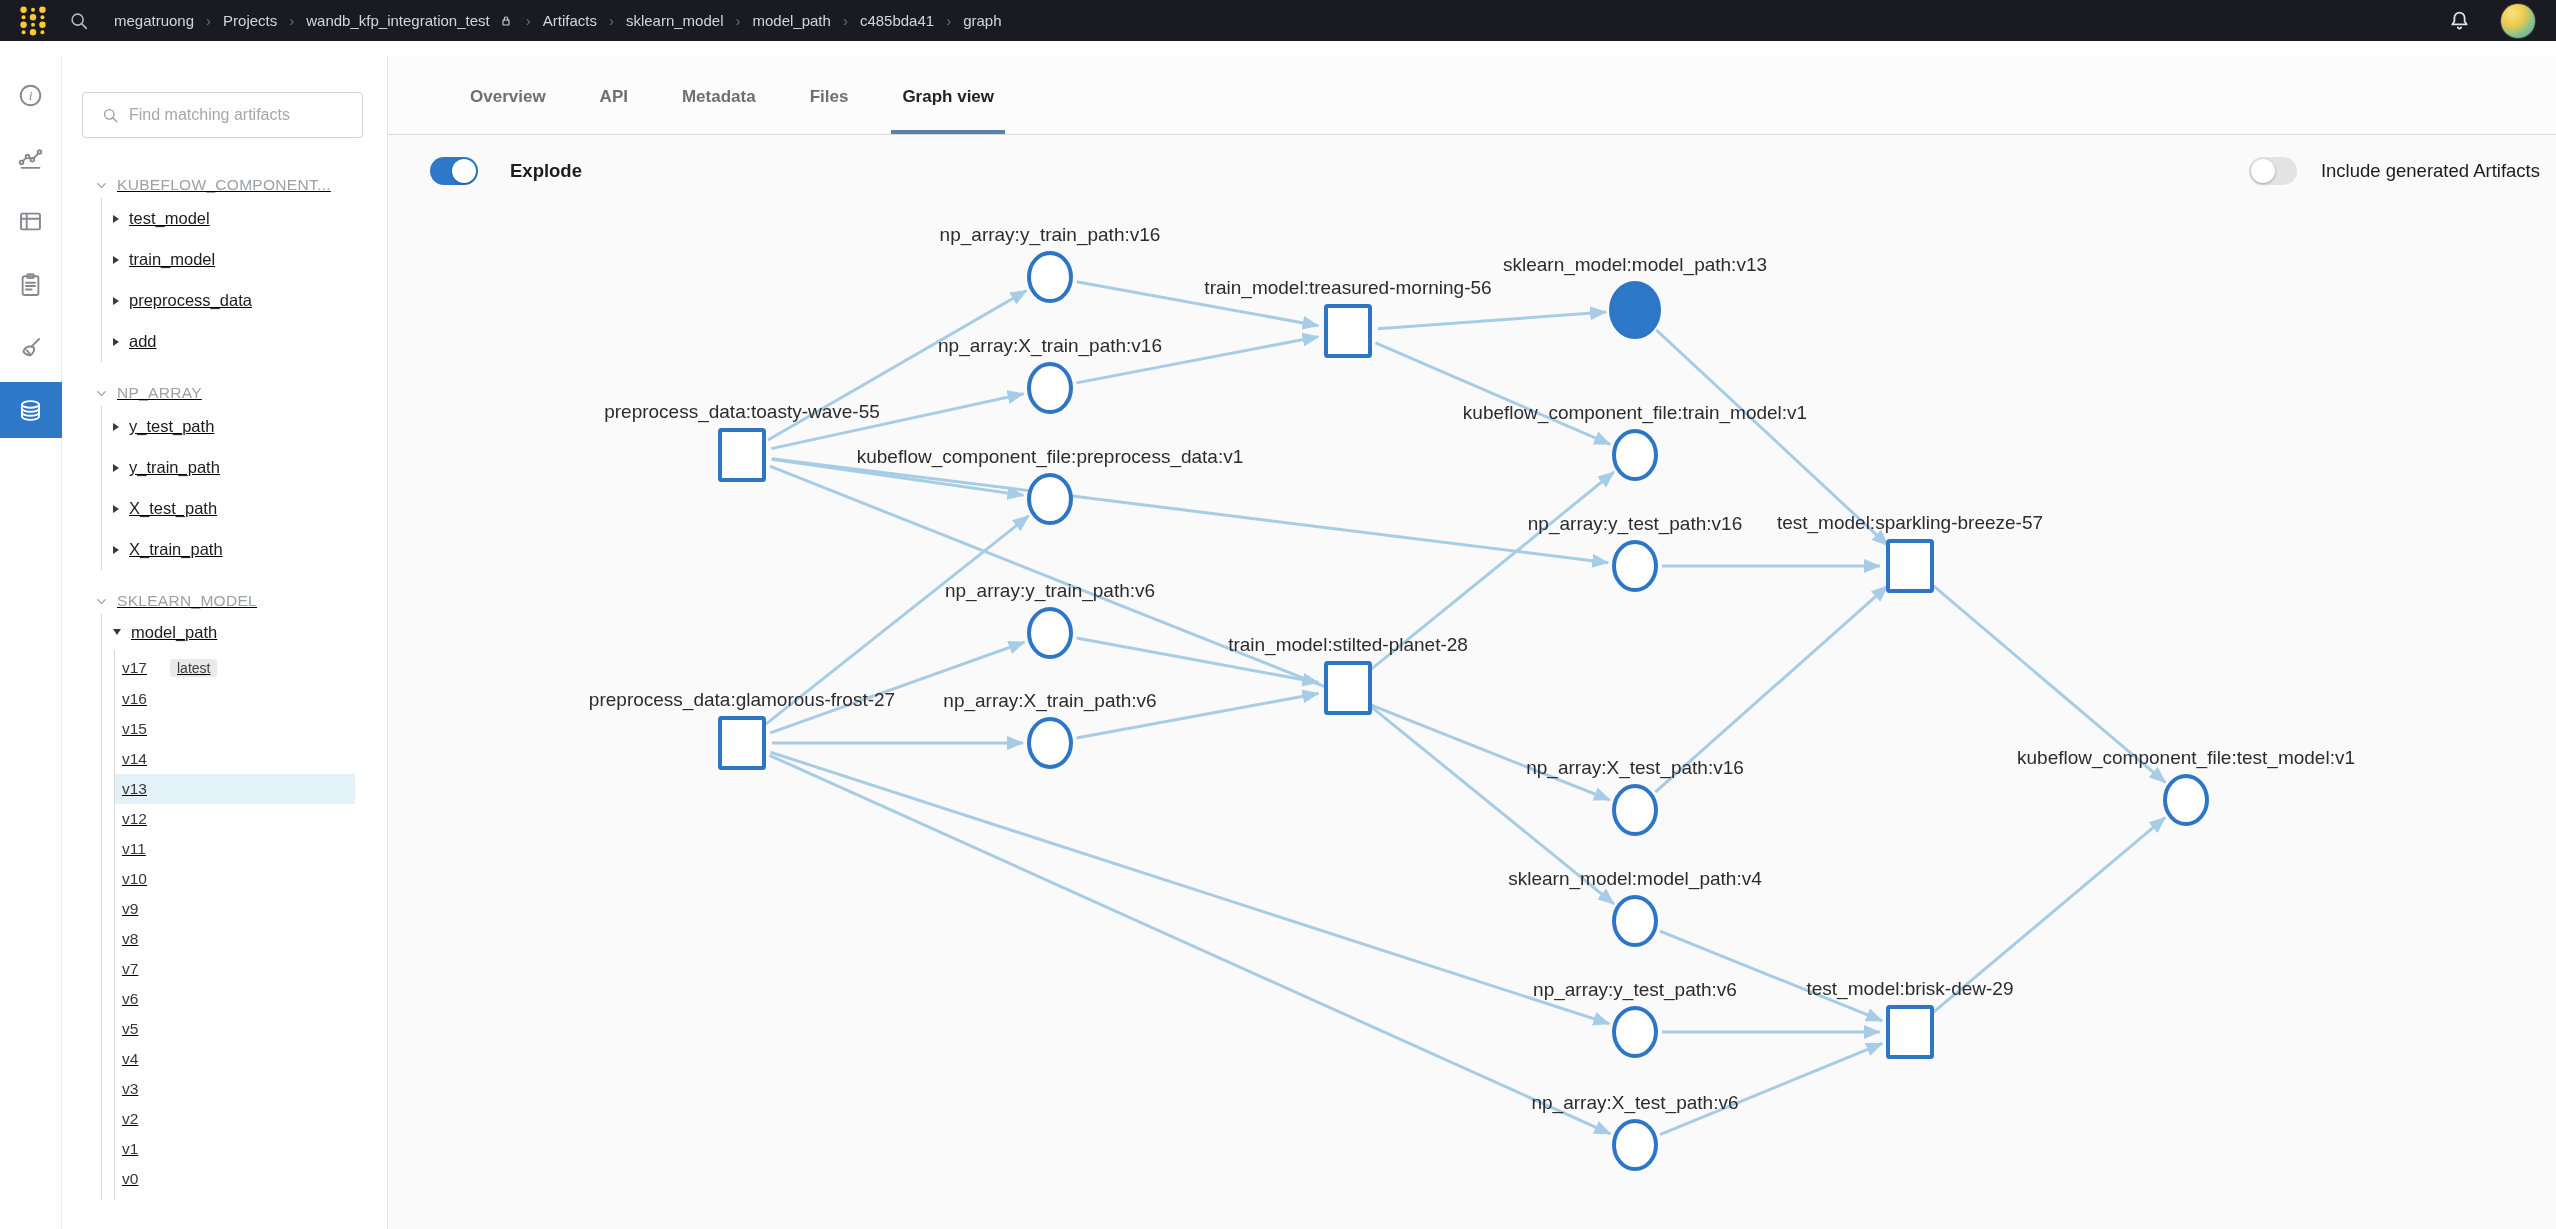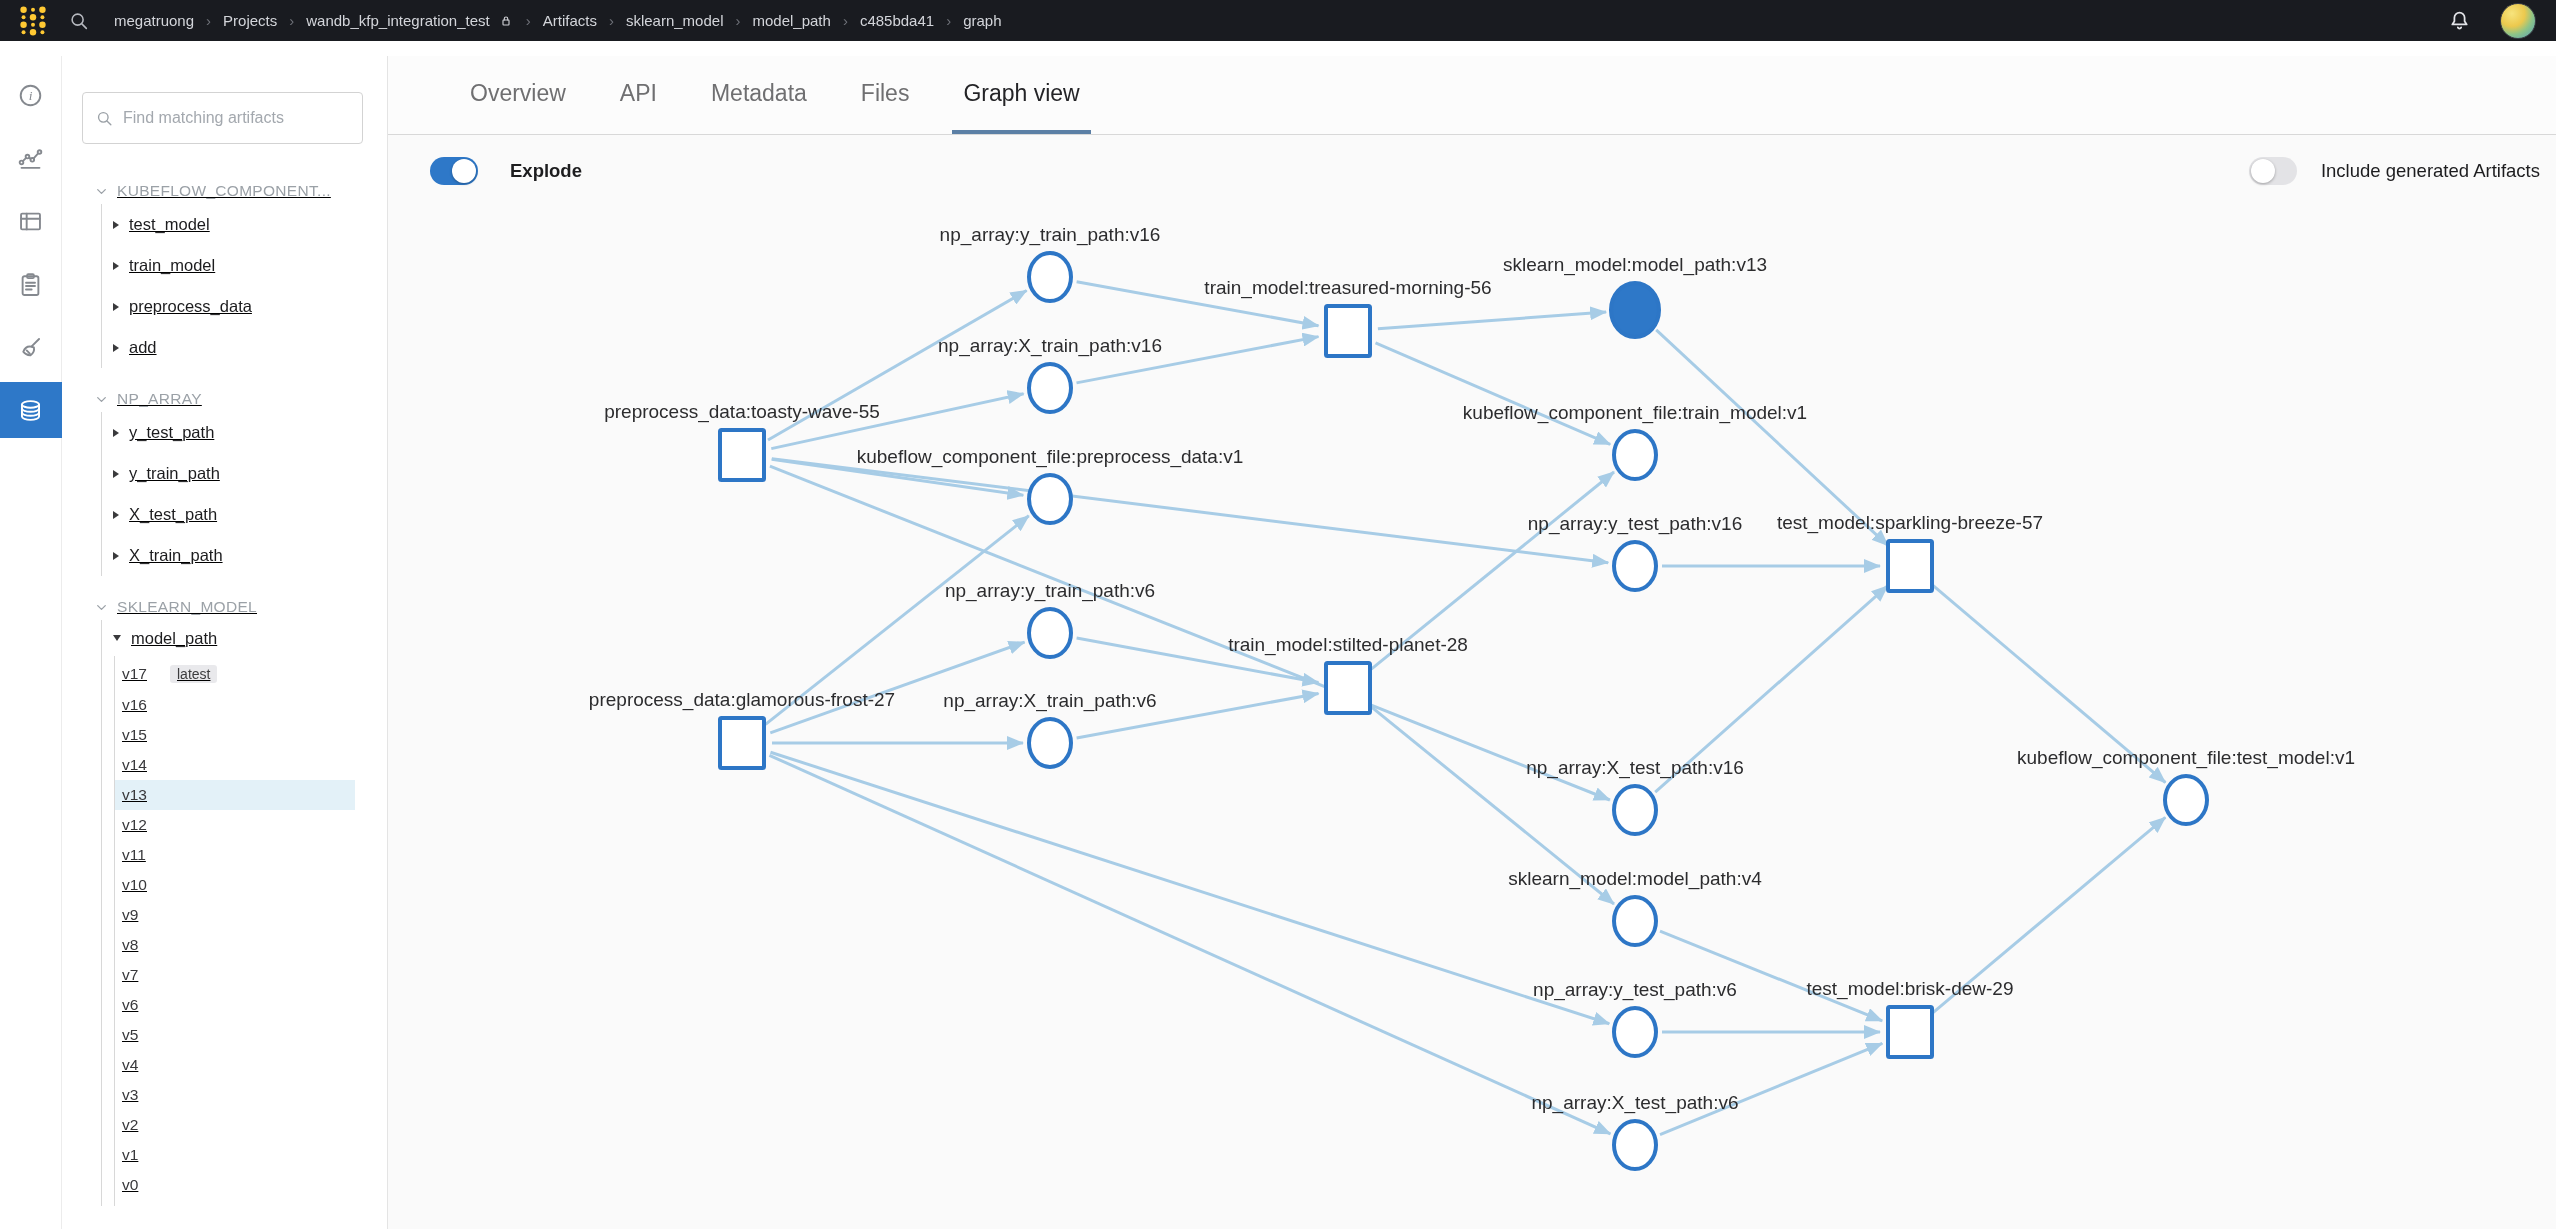--- a/index.html
+++ b/index.html
@@ -26,22 +26,22 @@
   #rail { position:absolute; left:0; top:56px; bottom:0; width:62px; background:#fff;
           border-right:1px solid #ececec; display:flex; flex-direction:column; align-items:center; padding-top:11px; }
   .rail-item { width:62px; height:56px; margin-bottom:7px; display:flex; align-items:center; justify-content:center;
                color:#85898f; cursor:pointer; }
   .rail-item .icn { width:27px; height:27px; display:block; }
   .rail-item.active { background:#2e78c8; color:#fff; }
 
   
   #panel { position:absolute; left:62px; top:56px; bottom:0; width:326px; background:#fff;
            border-right:1px solid #e4e4e4; overflow:hidden; }
-  #searchbox { margin:36px 24px 0 20px; height:52px; border:1px solid #d3d3d3; border-radius:4px;
-               display:flex; align-items:center; padding:0 12px; color:#9aa0a6; background:#fff; }
+  #searchbox { margin:36px 24px 0 20px; height:46px; border:1px solid #d3d3d3; border-radius:4px;
+               display:flex; align-items:center; padding:0 18px; color:#9aa0a6; background:#fff; }
   #searchbox .icn { width:19px; height:19px; flex:0 0 auto; }
   #searchbox input { border:none; outline:none; margin-left:9px; font-size:16px; width:100%;
                      font-family:"Liberation Sans",sans-serif; color:#333; background:transparent; }
   #searchbox input::placeholder { color:#a3a8ae; }
   #tree { margin-top:34px; padding-left:33px;text-decoration:underline; }
   .section { margin-bottom:18px; }
   .section-header { height:26px; display:flex; align-items:center; gap:9px; color:#9ba1a7;
                     font-size:15.5px; letter-spacing:.3px; cursor:pointer; }
   .section-header .chev { width:13px; height:13px; color:#9ba1a7; }
   .section-children { border-left:1px solid #d8d8d8; margin-left:6px; }
@@ -56,21 +56,21 @@
   .version-row { height:30px; display:flex; align-items:center; gap:23px; padding-left:7px;
                  font-size:15.5px; color:#38383b; width:240px; cursor:pointer; }
   .version-row.first { height:32px; }
   .version-row.selected { background:#e3f1f8; }
   .latest-badge { background:#e9e9ec; border-radius:3px; padding:1px 7px; font-size:14px; color:#3c3c3e; }
 
   
   #main { position:absolute; left:388px; top:56px; right:0; bottom:0; background:#fafafa; }
   #tabs { height:79px; background:#fcfcfc; border-bottom:1px solid #d8d8d8;
           display:flex; align-items:flex-end; padding-left:80px; gap:50px; }
-  .tab { padding:0 2px 27px; font-size:23px; color:#6f6f71; position:relative; cursor:pointer; }
+  .tab { padding:0 2px 27px; font-size:17px; color:#6f6f71; position:relative; cursor:pointer;font-weight:bold; }
   .tab.active { color:#242427; }
   .tab.active::after { content:""; position:absolute; left:-9px; right:-9px; bottom:0; height:4px; background:#5b7fa5; }
 
   #graph-wrap { position:absolute; left:0; right:0; top:79px; bottom:0; }
   #graph { position:absolute; left:0; top:0; }
   .ctrl { position:absolute; top:22px; display:flex; align-items:center; z-index:2; }
   #ctrl-left { left:42px; gap:32px;font-weight:bold; }
   #ctrl-right { right:16px; gap:24px; }
   .ctrl .lbl { font-size:18.5px; color:#1d1d1f; }
   .toggle { width:48px; height:28px; border-radius:14px; position:relative; cursor:pointer; flex:0 0 auto; }

